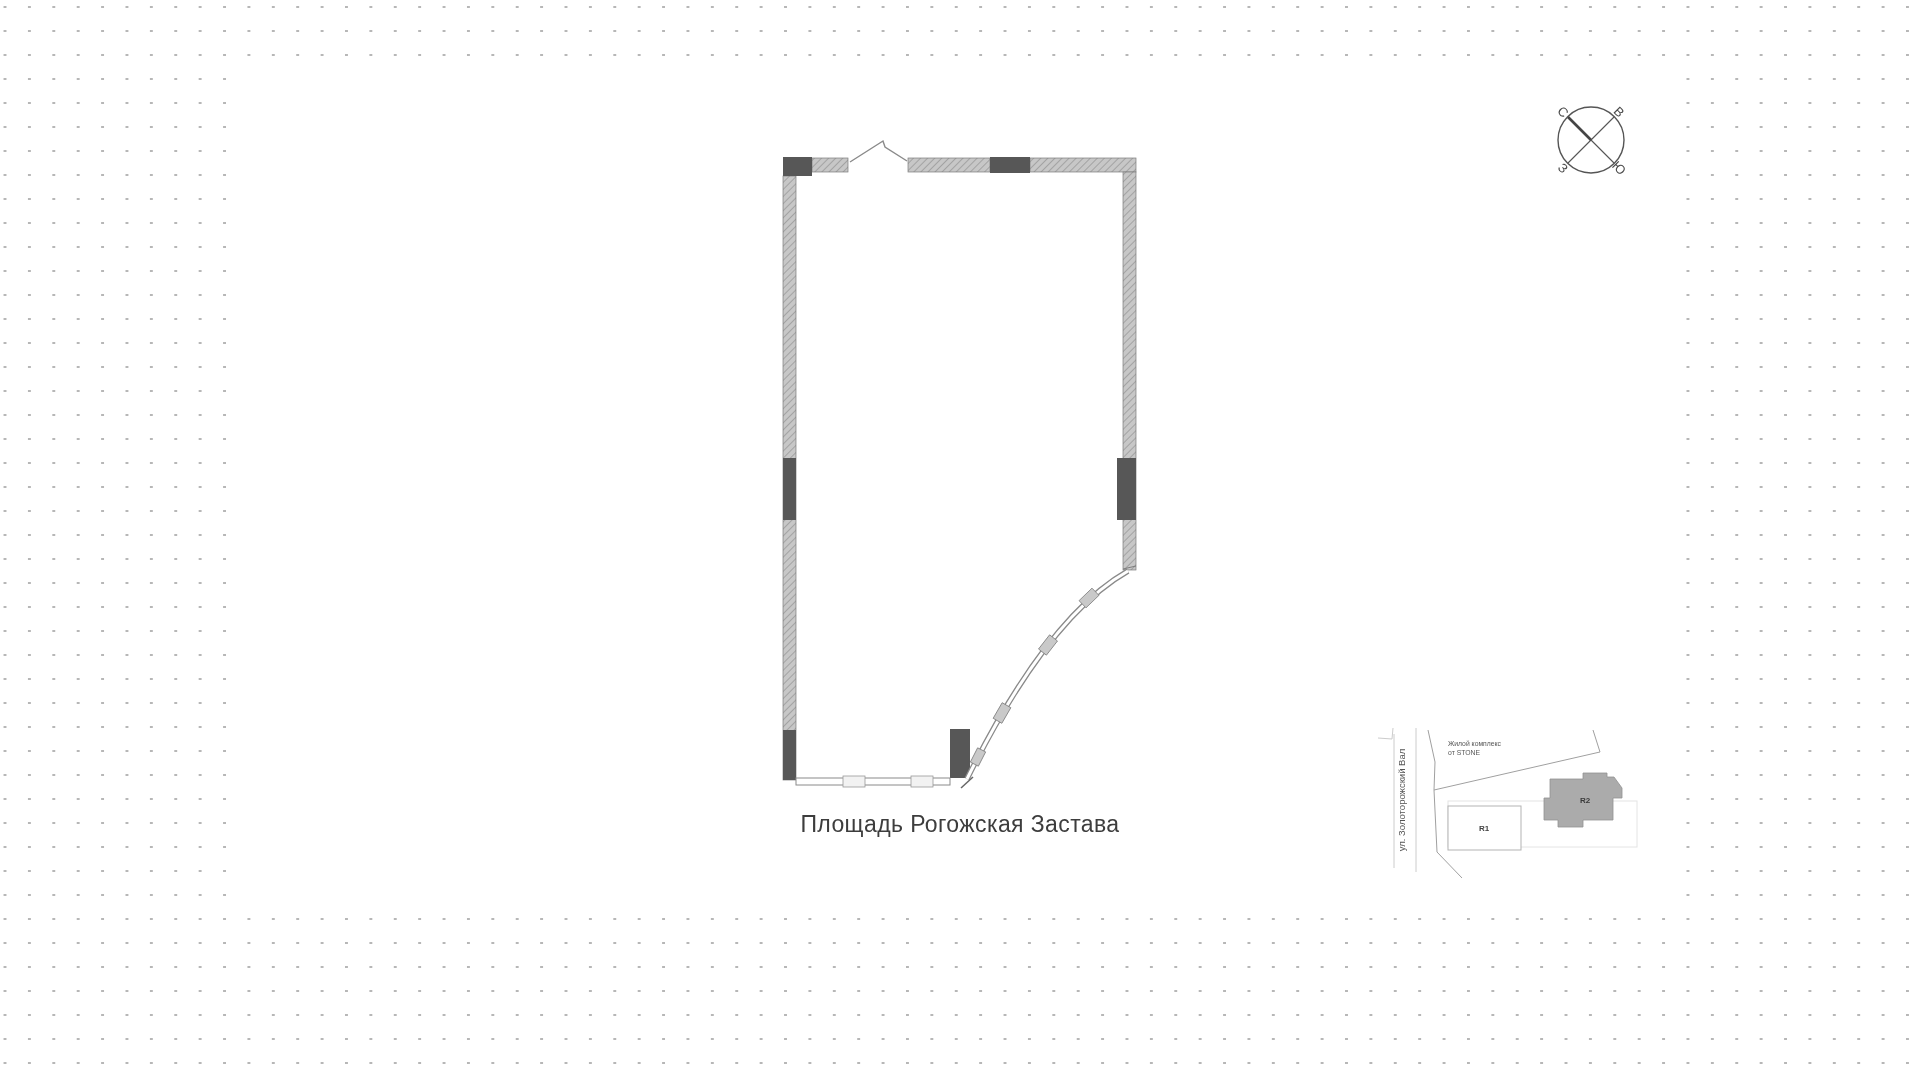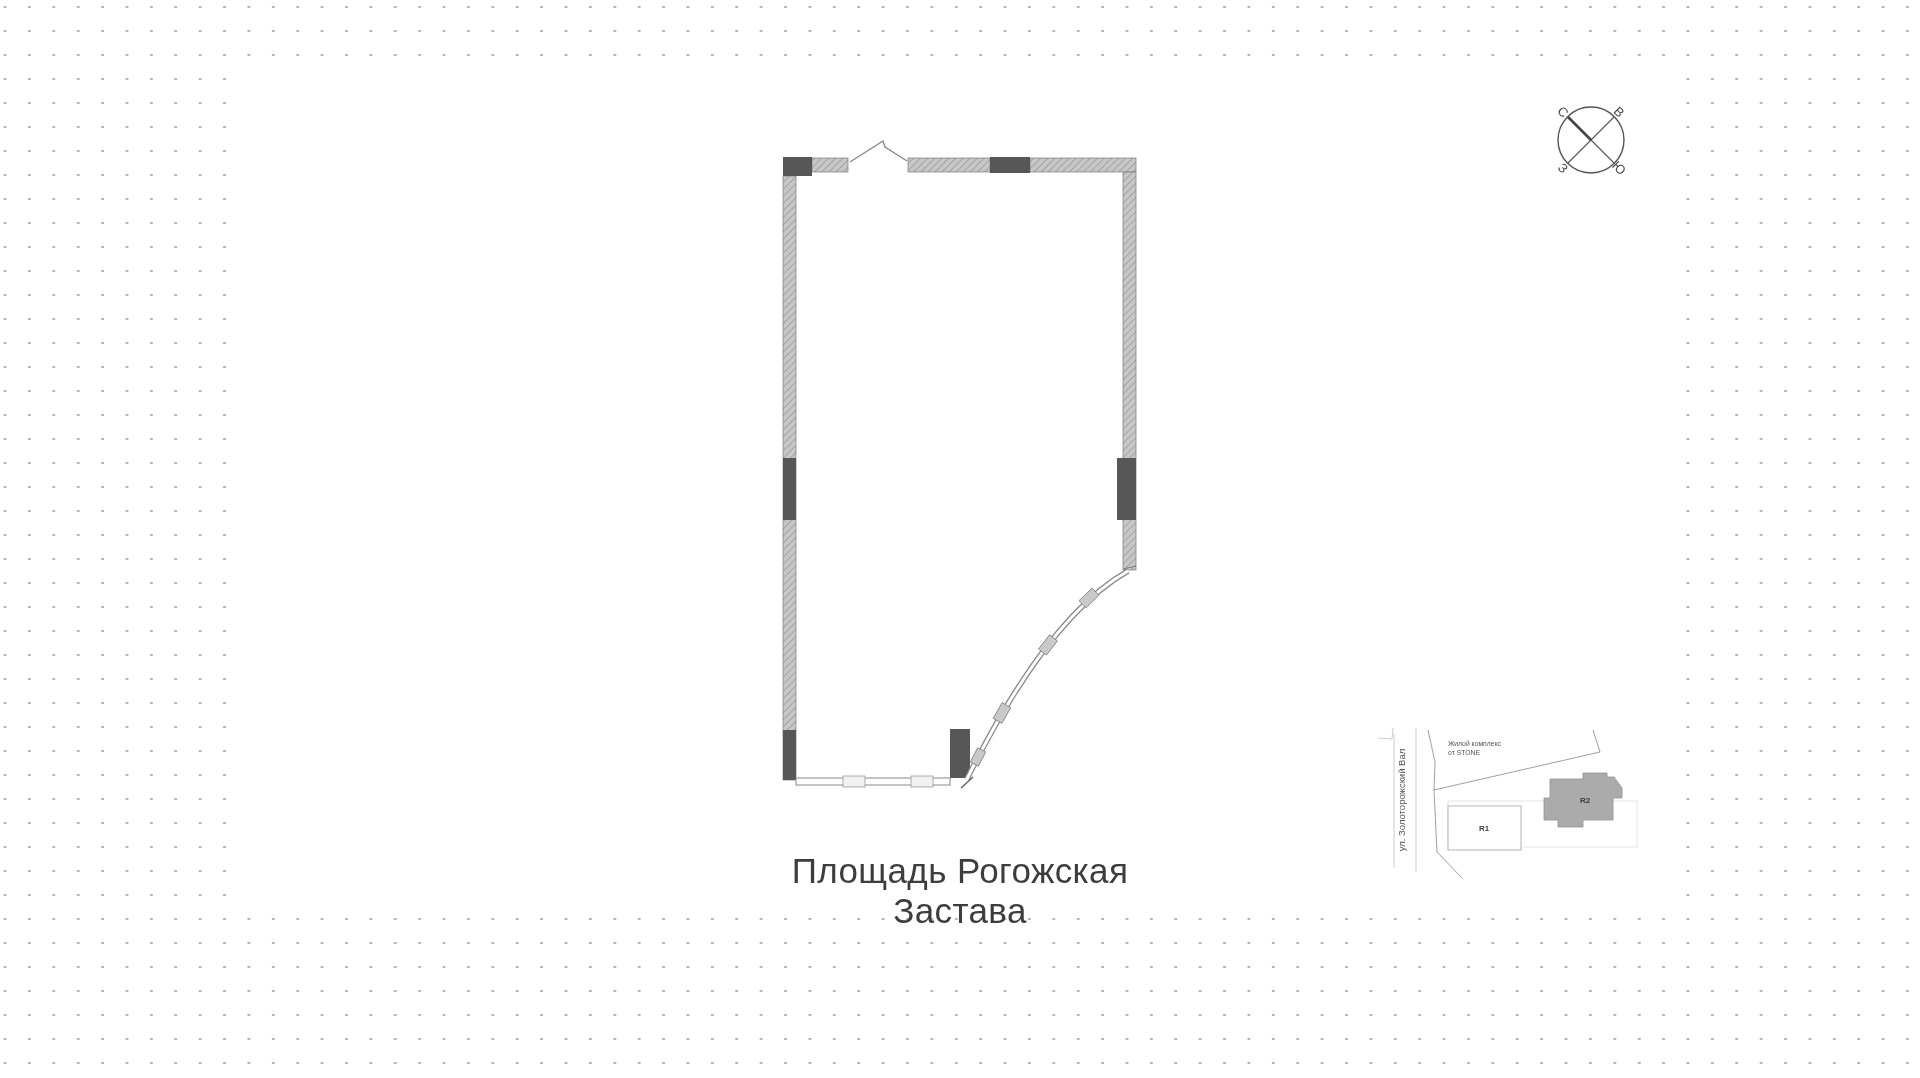--- a/index.html
+++ b/index.html
@@ -16,23 +16,22 @@
   .canvas-mask{
     position:absolute;
     left:234px;top:68px;width:1446px;height:838px;
     background:#ffffff;
     border-radius:4px;
   }
   .plan-svg{position:absolute;left:770px;top:110px;width:400px;height:700px;}
   .title{
     position:absolute;left:770px;top:811px;width:380px;
     text-align:center;
-    font-size:35px;font-weight:300;letter-spacing:0.4px;
+    font-size:23px;font-weight:300;letter-spacing:0.4px;
     color:var(--title-text);
-    margin-top:40px;
   }
   .compass-svg{position:absolute;left:1548px;top:98px;width:90px;height:90px;}
   .minimap-svg{position:absolute;left:1375px;top:720px;width:270px;height:165px;}
   svg text{font-family:"Liberation Sans", sans-serif;}
 </style>
 </head>
 <body>
 
 <div id="stage">
 

